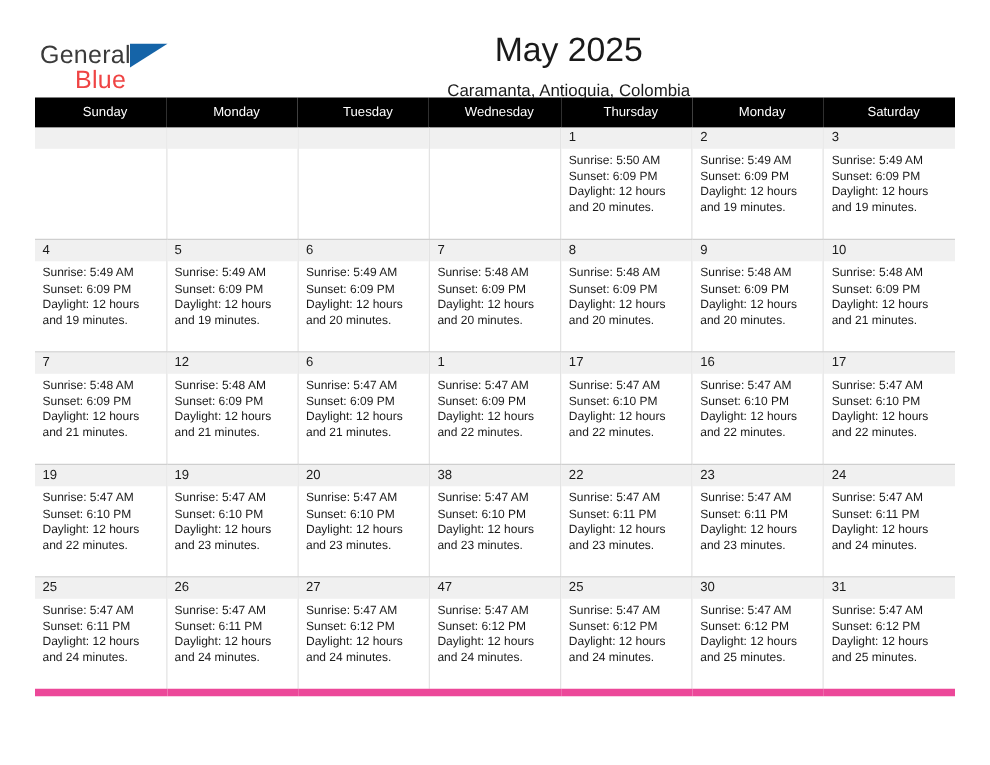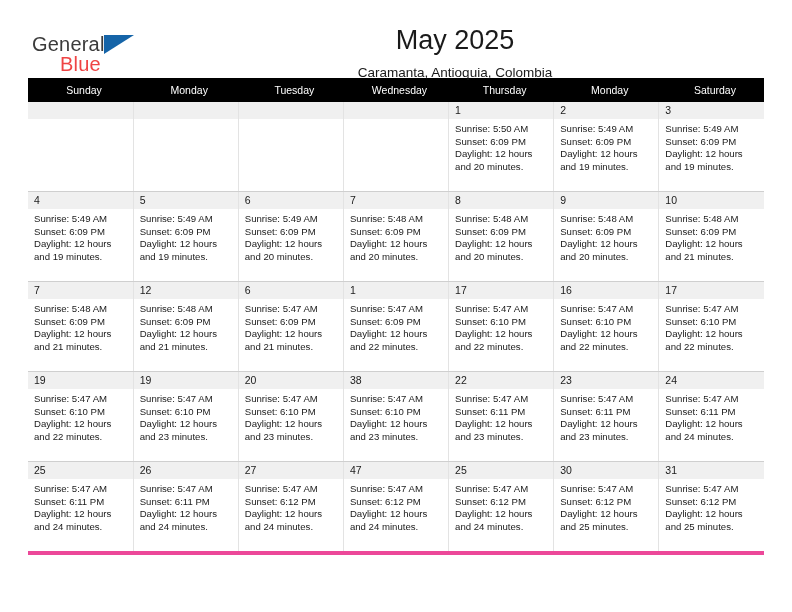--- a/index.html
+++ b/index.html
@@ -108,21 +108,21 @@
     padding: 0;
     border-right: 1px solid #e3e3e3;
     border-bottom: 1px solid #cfcfcf;
     background: #ffffff;
     overflow: hidden;
   }
   .calendar td:last-child {
     border-right: none;
   }
   .calendar tr:last-child td {
-    border-bottom: 4px solid #ec4899;
+    border-bottom: 6px solid #ec4899;
   }
   .cell-inner {
     height: 100%;
     box-sizing: border-box;
   }
   .daynum-bar {
     background: #f0f0f0;
     height: 17px;
     padding: 1px 0 0 6px;
     box-sizing: border-box;

